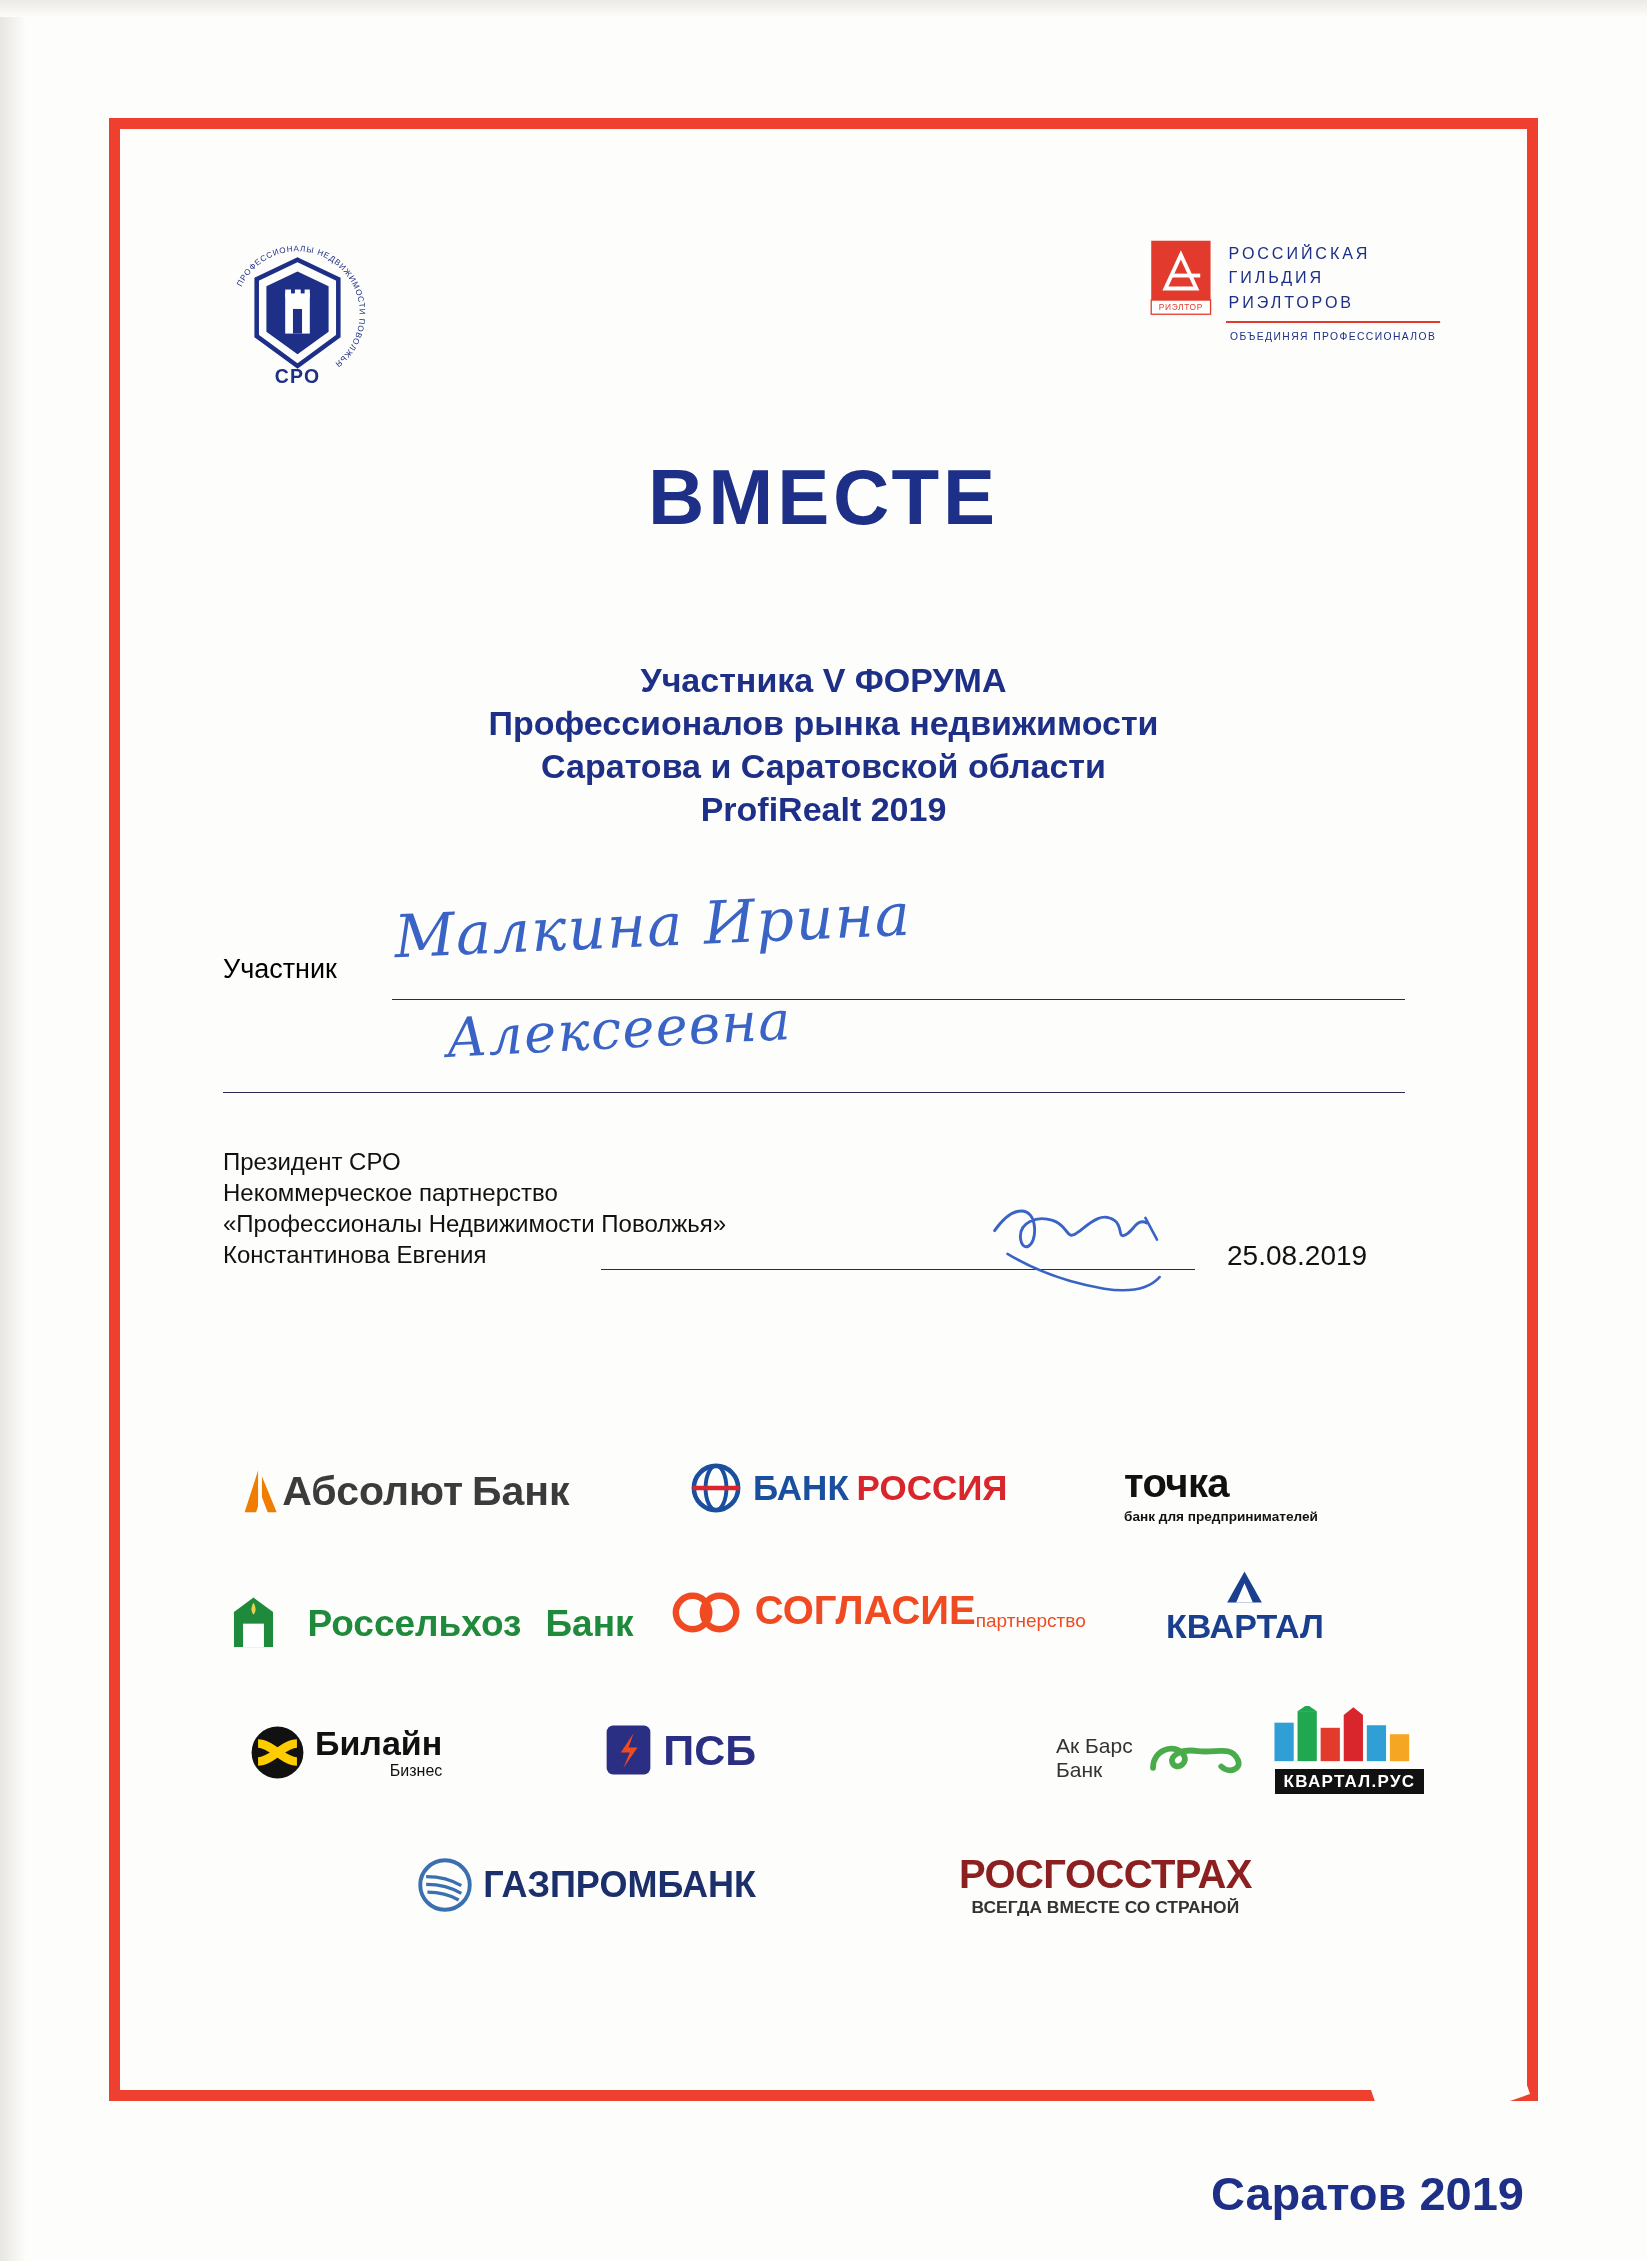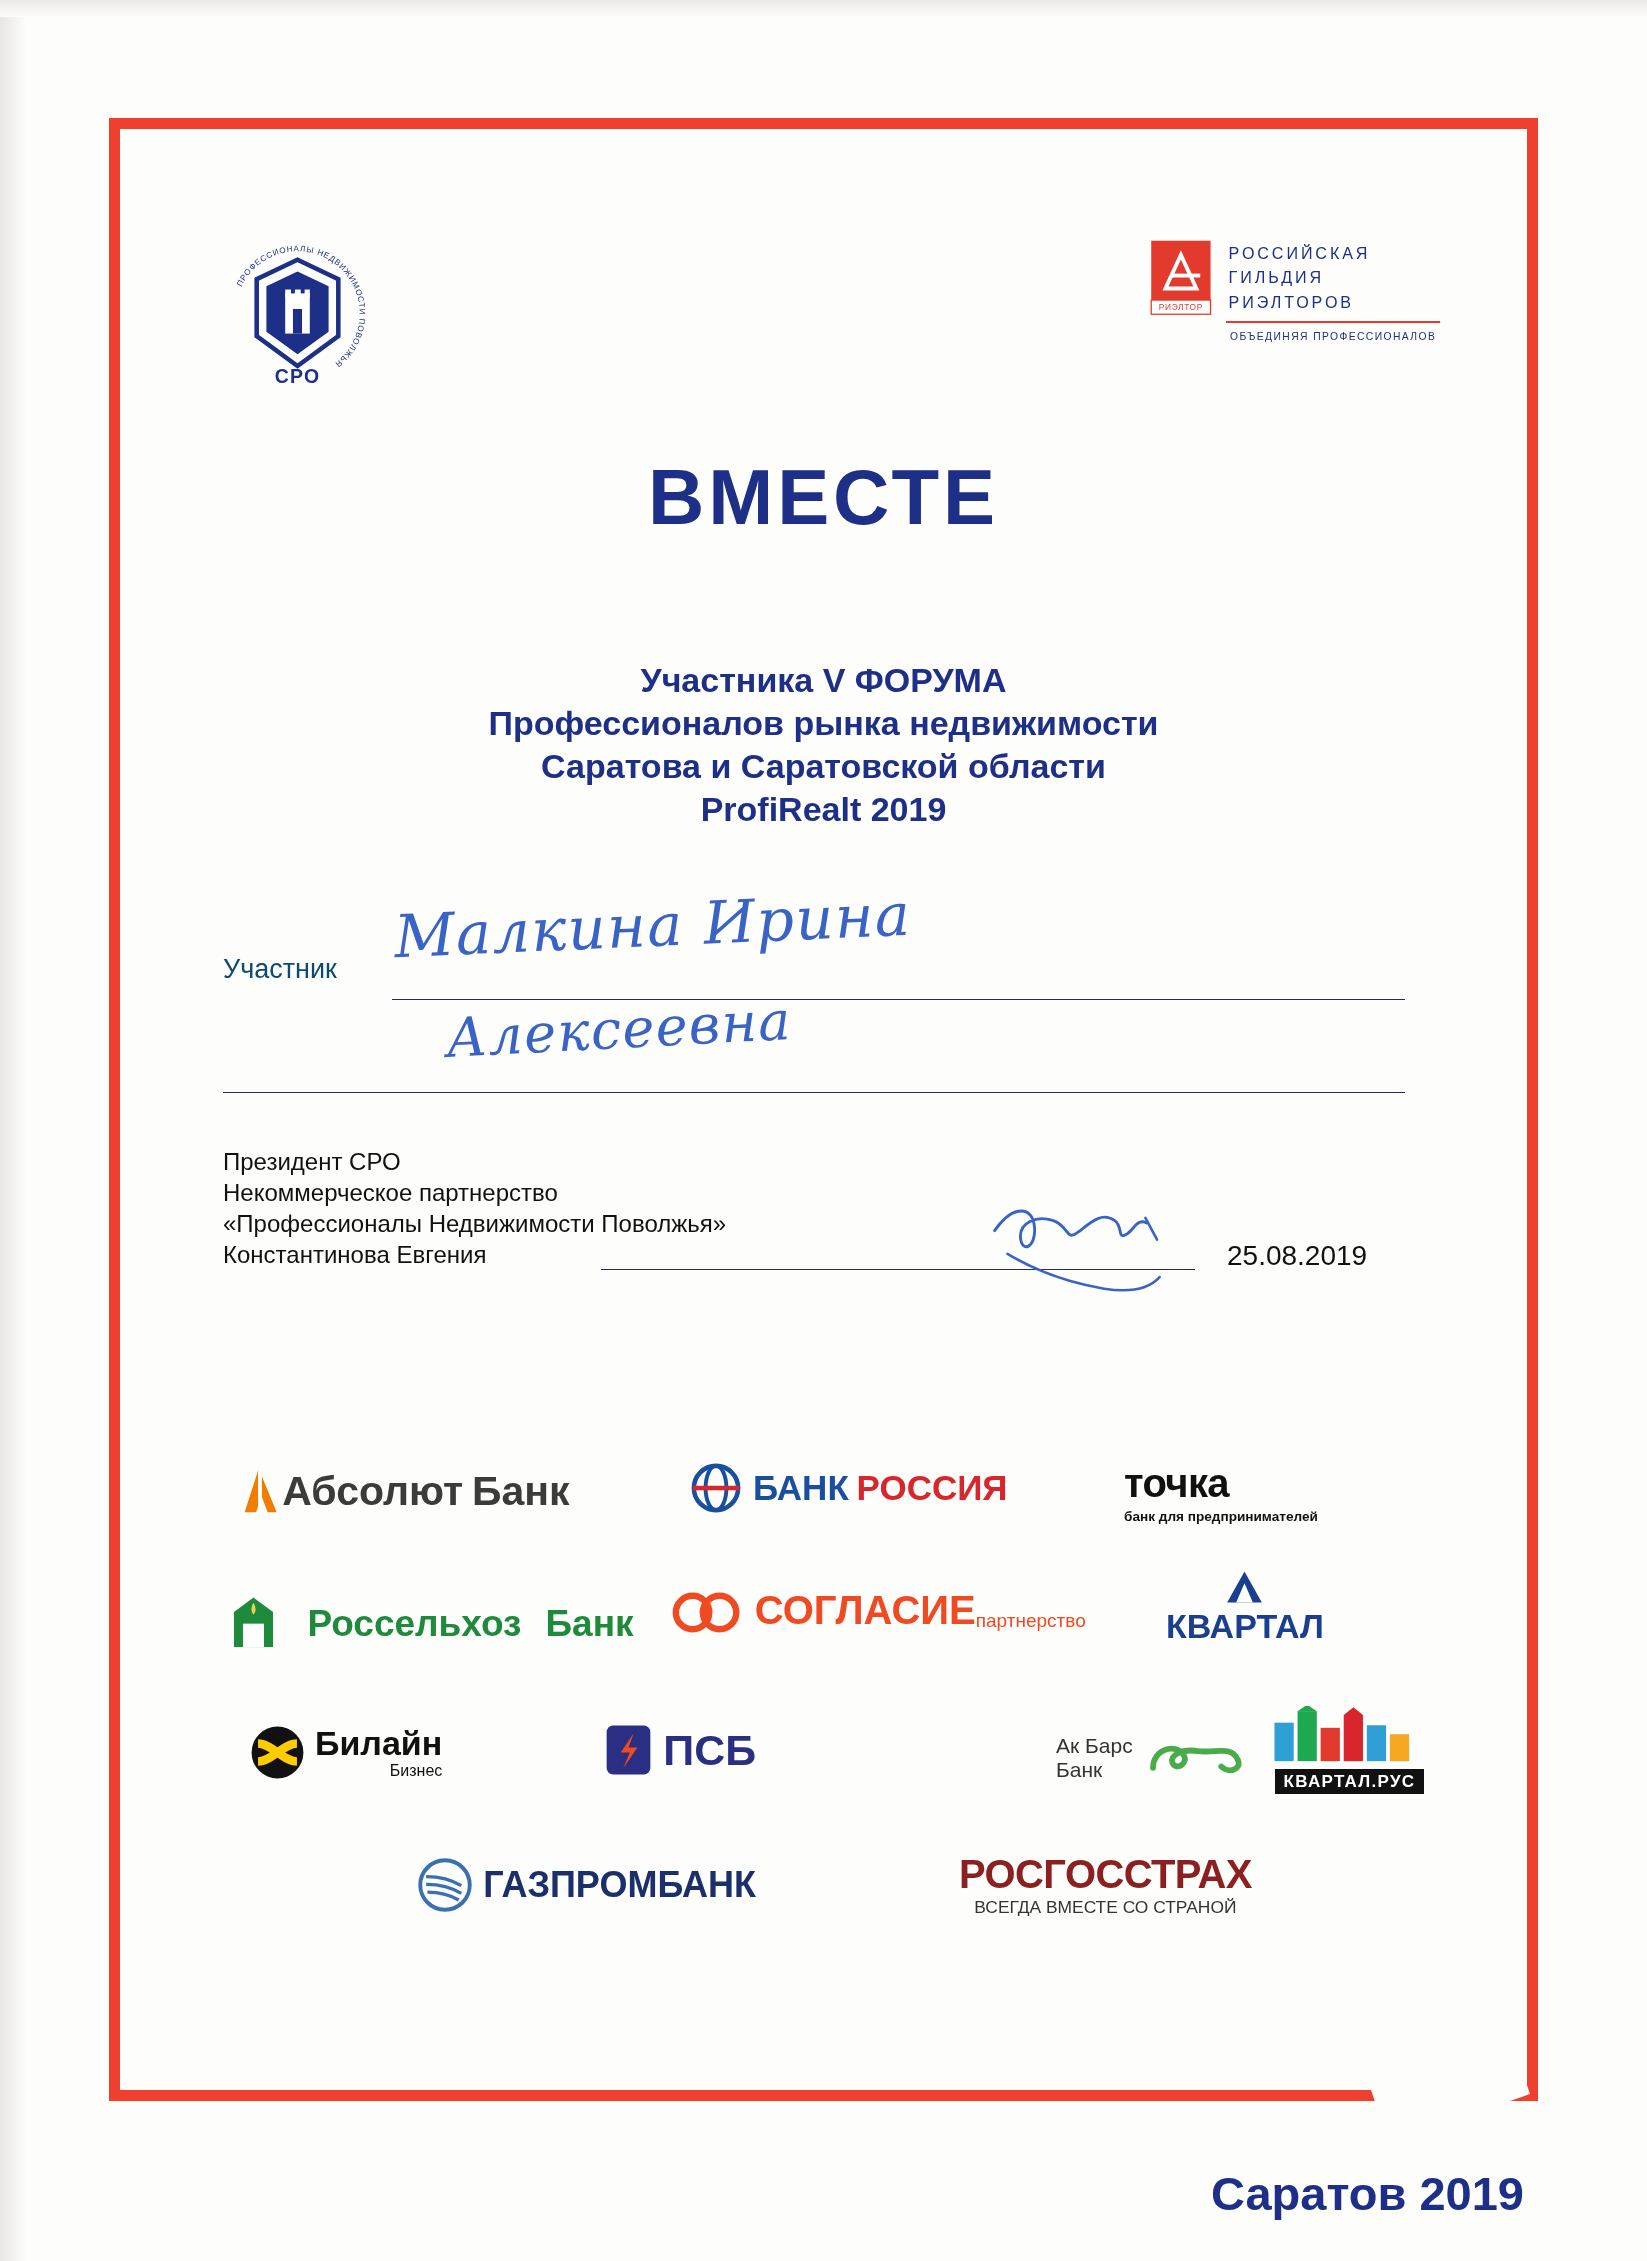--- a/index.html
+++ b/index.html
@@ -101,21 +101,21 @@
     left: 223px;
     top: 940px;
     width: 1182px;
     height: 65px;
   }
   #participant-label {
     position: absolute;
     left: 0;
     top: 14px;
     font-size: 27px;
-    color: #0c4a6e;
+    color: #000000;
   }
   #participant-line1 {
     position: absolute;
     left: 169px;
     right: 0;
     top: 59px;
     border-bottom: 1.9px solid #2a2a55;
   }
   #participant-line2 {
     position: absolute;
@@ -387,19 +387,19 @@
         <circle cx="43" cy="43" r="38" fill="none" stroke="#3a6fb0" stroke-width="6"></circle>
         <path d="M14,30 C34,30 52,34 68,44" fill="none" stroke="#3a6fb0" stroke-width="5"></path>
         <path d="M14,42 C34,42 52,46 68,56" fill="none" stroke="#3a6fb0" stroke-width="5"></path>
         <path d="M16,54 C34,54 50,58 64,66" fill="none" stroke="#3a6fb0" stroke-width="5"></path>
       </svg>
       <span class="txt" style="font-size:36px;font-weight:bold;color:#1b2f6b;margin-left:10.3px;">ГАЗПРОМБАНК</span>
     </div>
 
     <div class="sp" style="left:736px; top:388px; flex-direction:column; align-items:center;">
       <span class="txt" style="font-size:40px;font-weight:bold;color:#8c1f1f;letter-spacing:-0.6px;">РОСГОССТРАХ</span>
-      <span class="txt" style="font-size:17.4px;font-weight:normal;color:#333;margin-top:5.2px;">ВСЕГДА ВМЕСТЕ СО СТРАНОЙ</span>
+      <span class="txt" style="font-size:17.4px;font-weight:bold;color:#333;margin-top:5.2px;">ВСЕГДА ВМЕСТЕ СО СТРАНОЙ</span>
     </div>
   </div>
 
   <div id="city">Саратов 2019</div>
 </div>
 
 
 </body></html>

